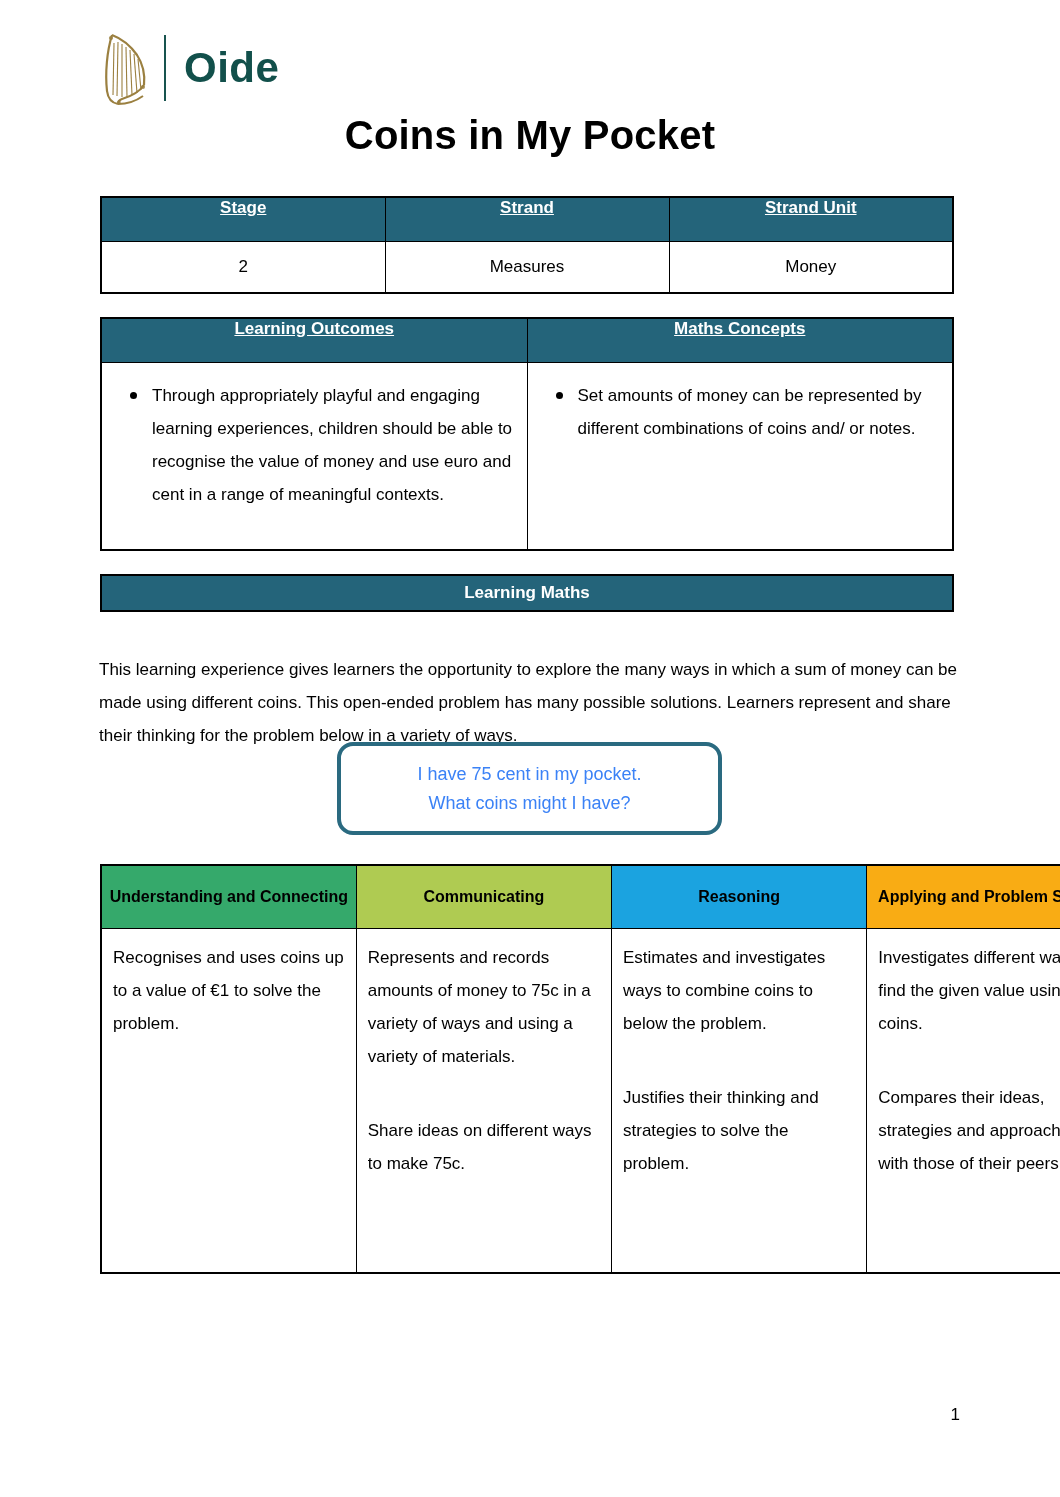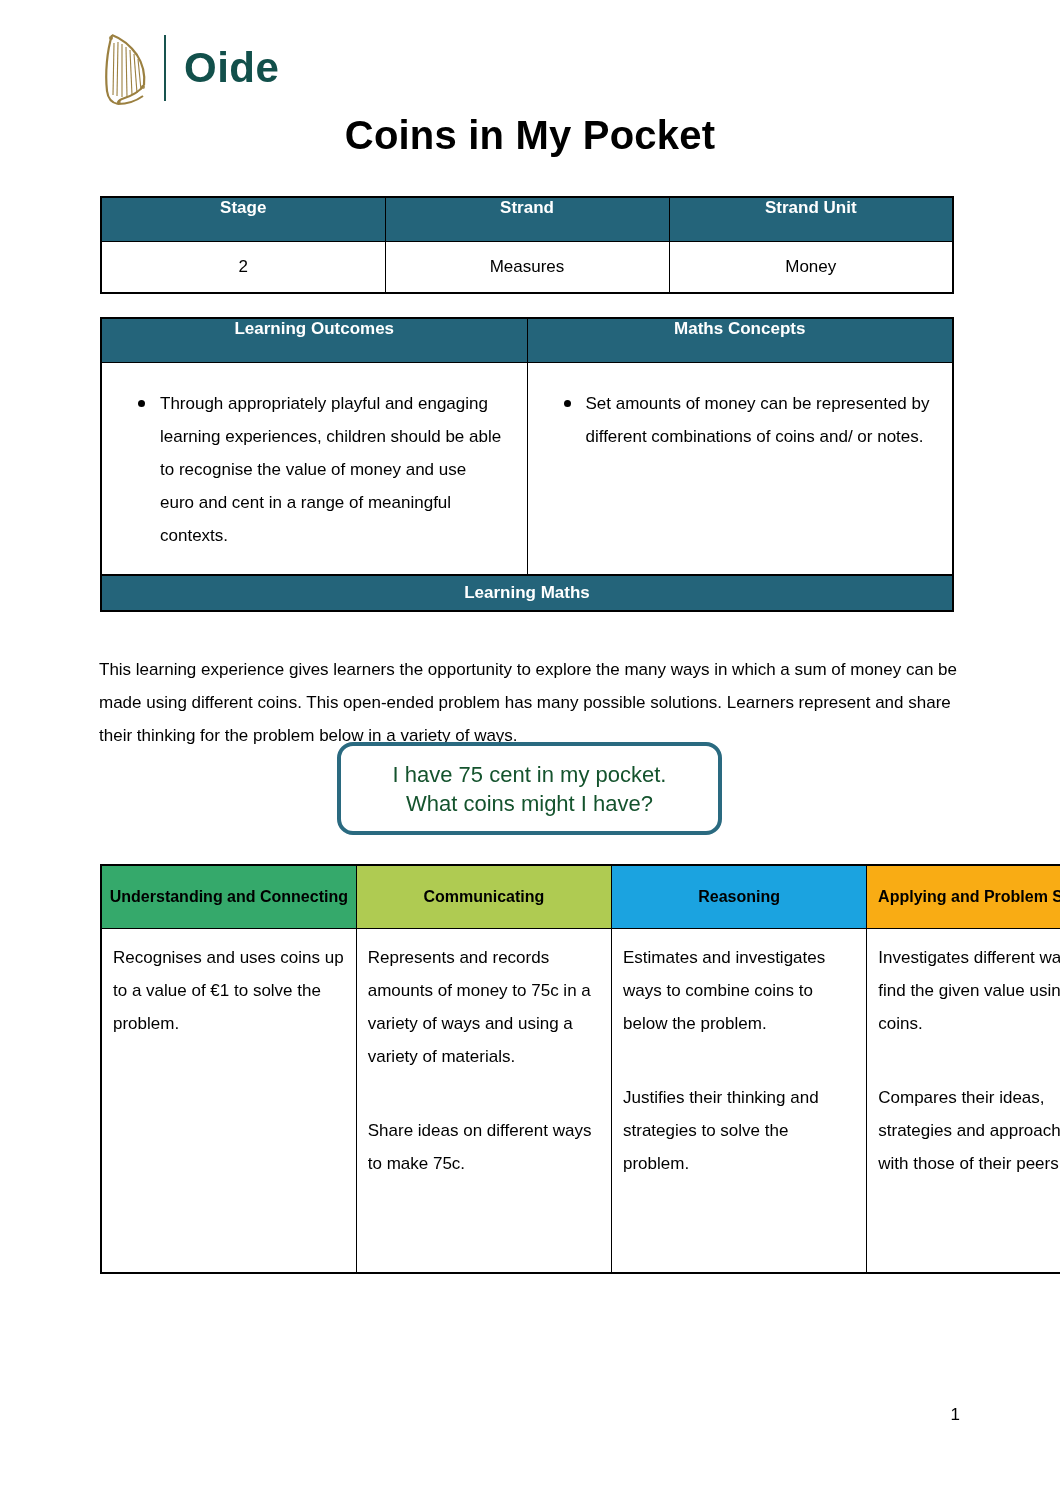--- a/index.html
+++ b/index.html
@@ -71,41 +71,42 @@
     vertical-align: top;
   }
   .th-teal {
     background: #24647a;
     color: #ffffff;
     font-weight: bold;
     font-size: 17px;
     text-align: center;
     height: 44px;
     vertical-align: middle;
+    text-decoration: underline;
   }
 
   
   #table-stage { left: 100px; top: 196px; width: 854px; }
   #table-stage td.val {
     text-align: center;
     font-size: 17px;
     height: 52px;
     vertical-align: middle;
     background: #fff;
   }
 
   
   #table-outcomes { left: 100px; top: 317px; width: 854px; }
   #table-outcomes td.body-cell {
     background: #fff;
     padding: 16px 14px 20px 14px;
     height: 188px;
   }
   .bullet-list {
-    margin: 8px;
+    margin: 0;
     padding: 0;
     list-style: none;
   }
   .bullet-list li {
     position: relative;
     padding-left: 36px;
     font-size: 17px;
     line-height: 33px;
   }
   .bullet-list li::before {
@@ -156,23 +157,23 @@
     height: 93px;
     border: 4px solid #2a6a80;
     border-radius: 16px;
     background: #fff;
     display: flex;
     flex-direction: column;
     align-items: center;
     justify-content: center;
   }
   .prompt-line {
-    font-size: 22px;
+    font-size: 18px;
     line-height: 29px;
-    color: #14532d;
+    color: #3b82f6;
   }
 
   
   #table-skills { left: 100px; top: 864px; width: 1023px; }
   #table-skills th.skill-head {
     font-weight: bold;
     font-size: 16px;
     text-align: center;
     vertical-align: middle;
     height: 63px;

